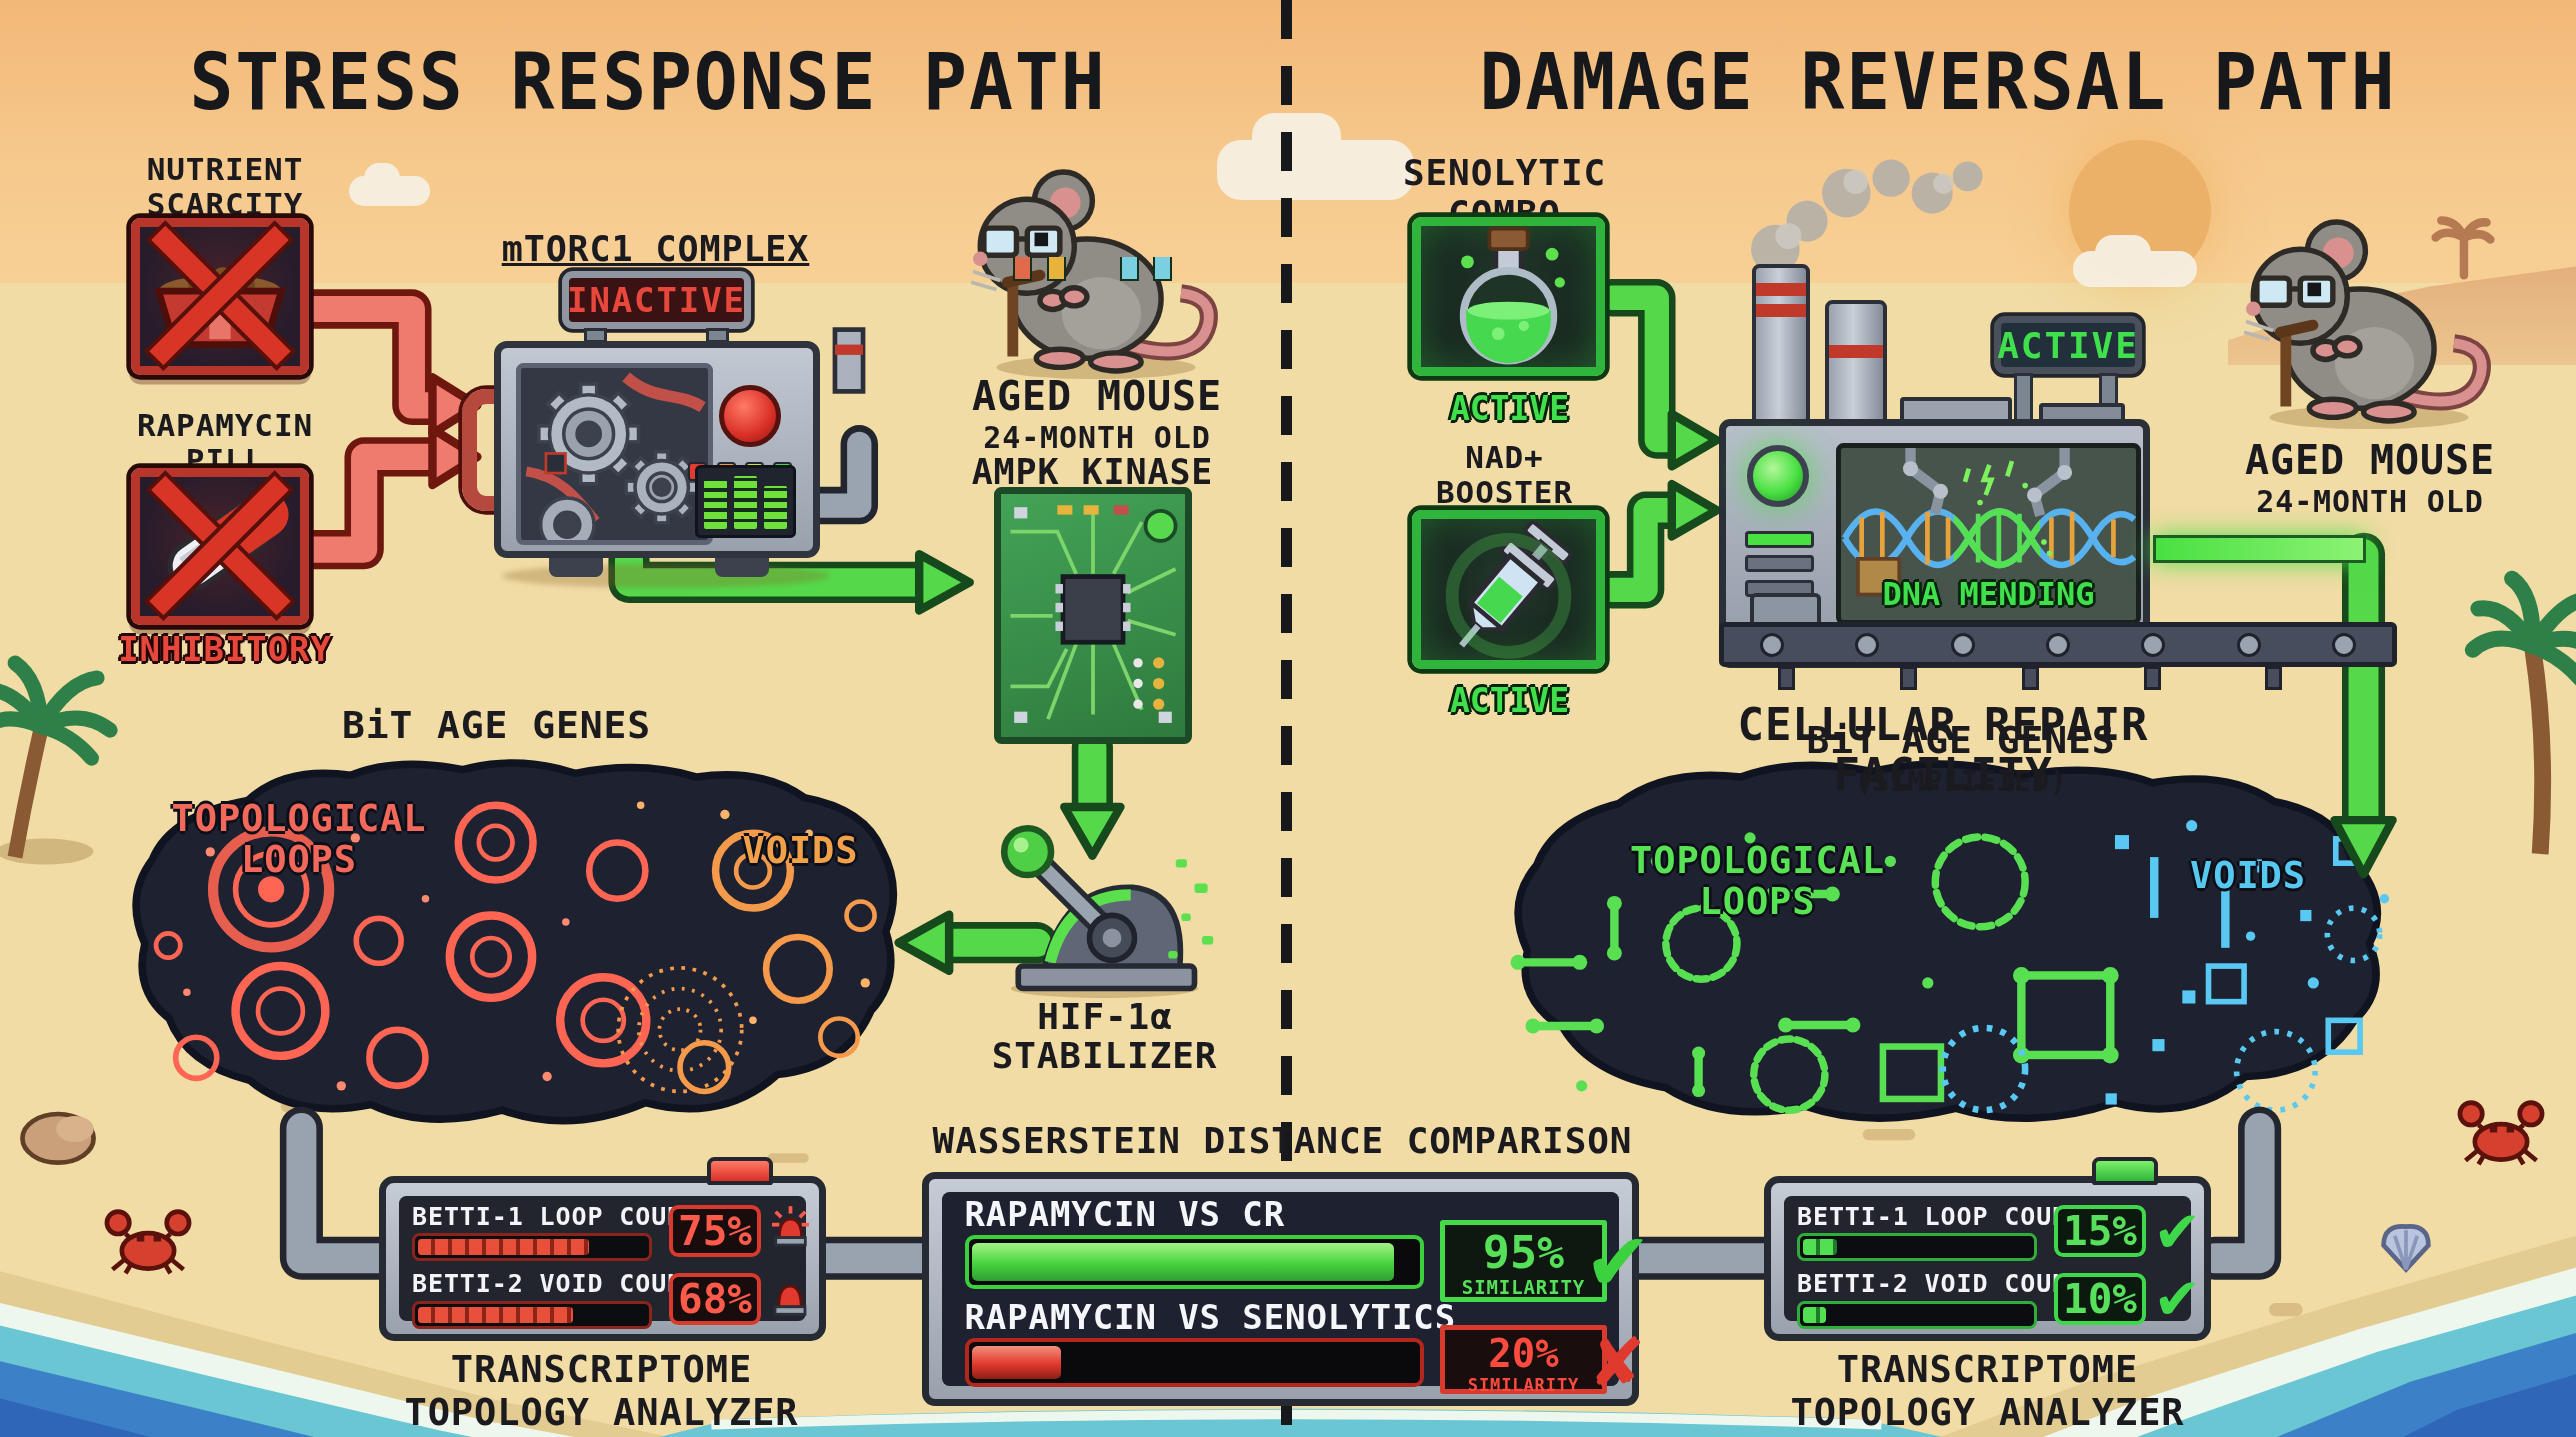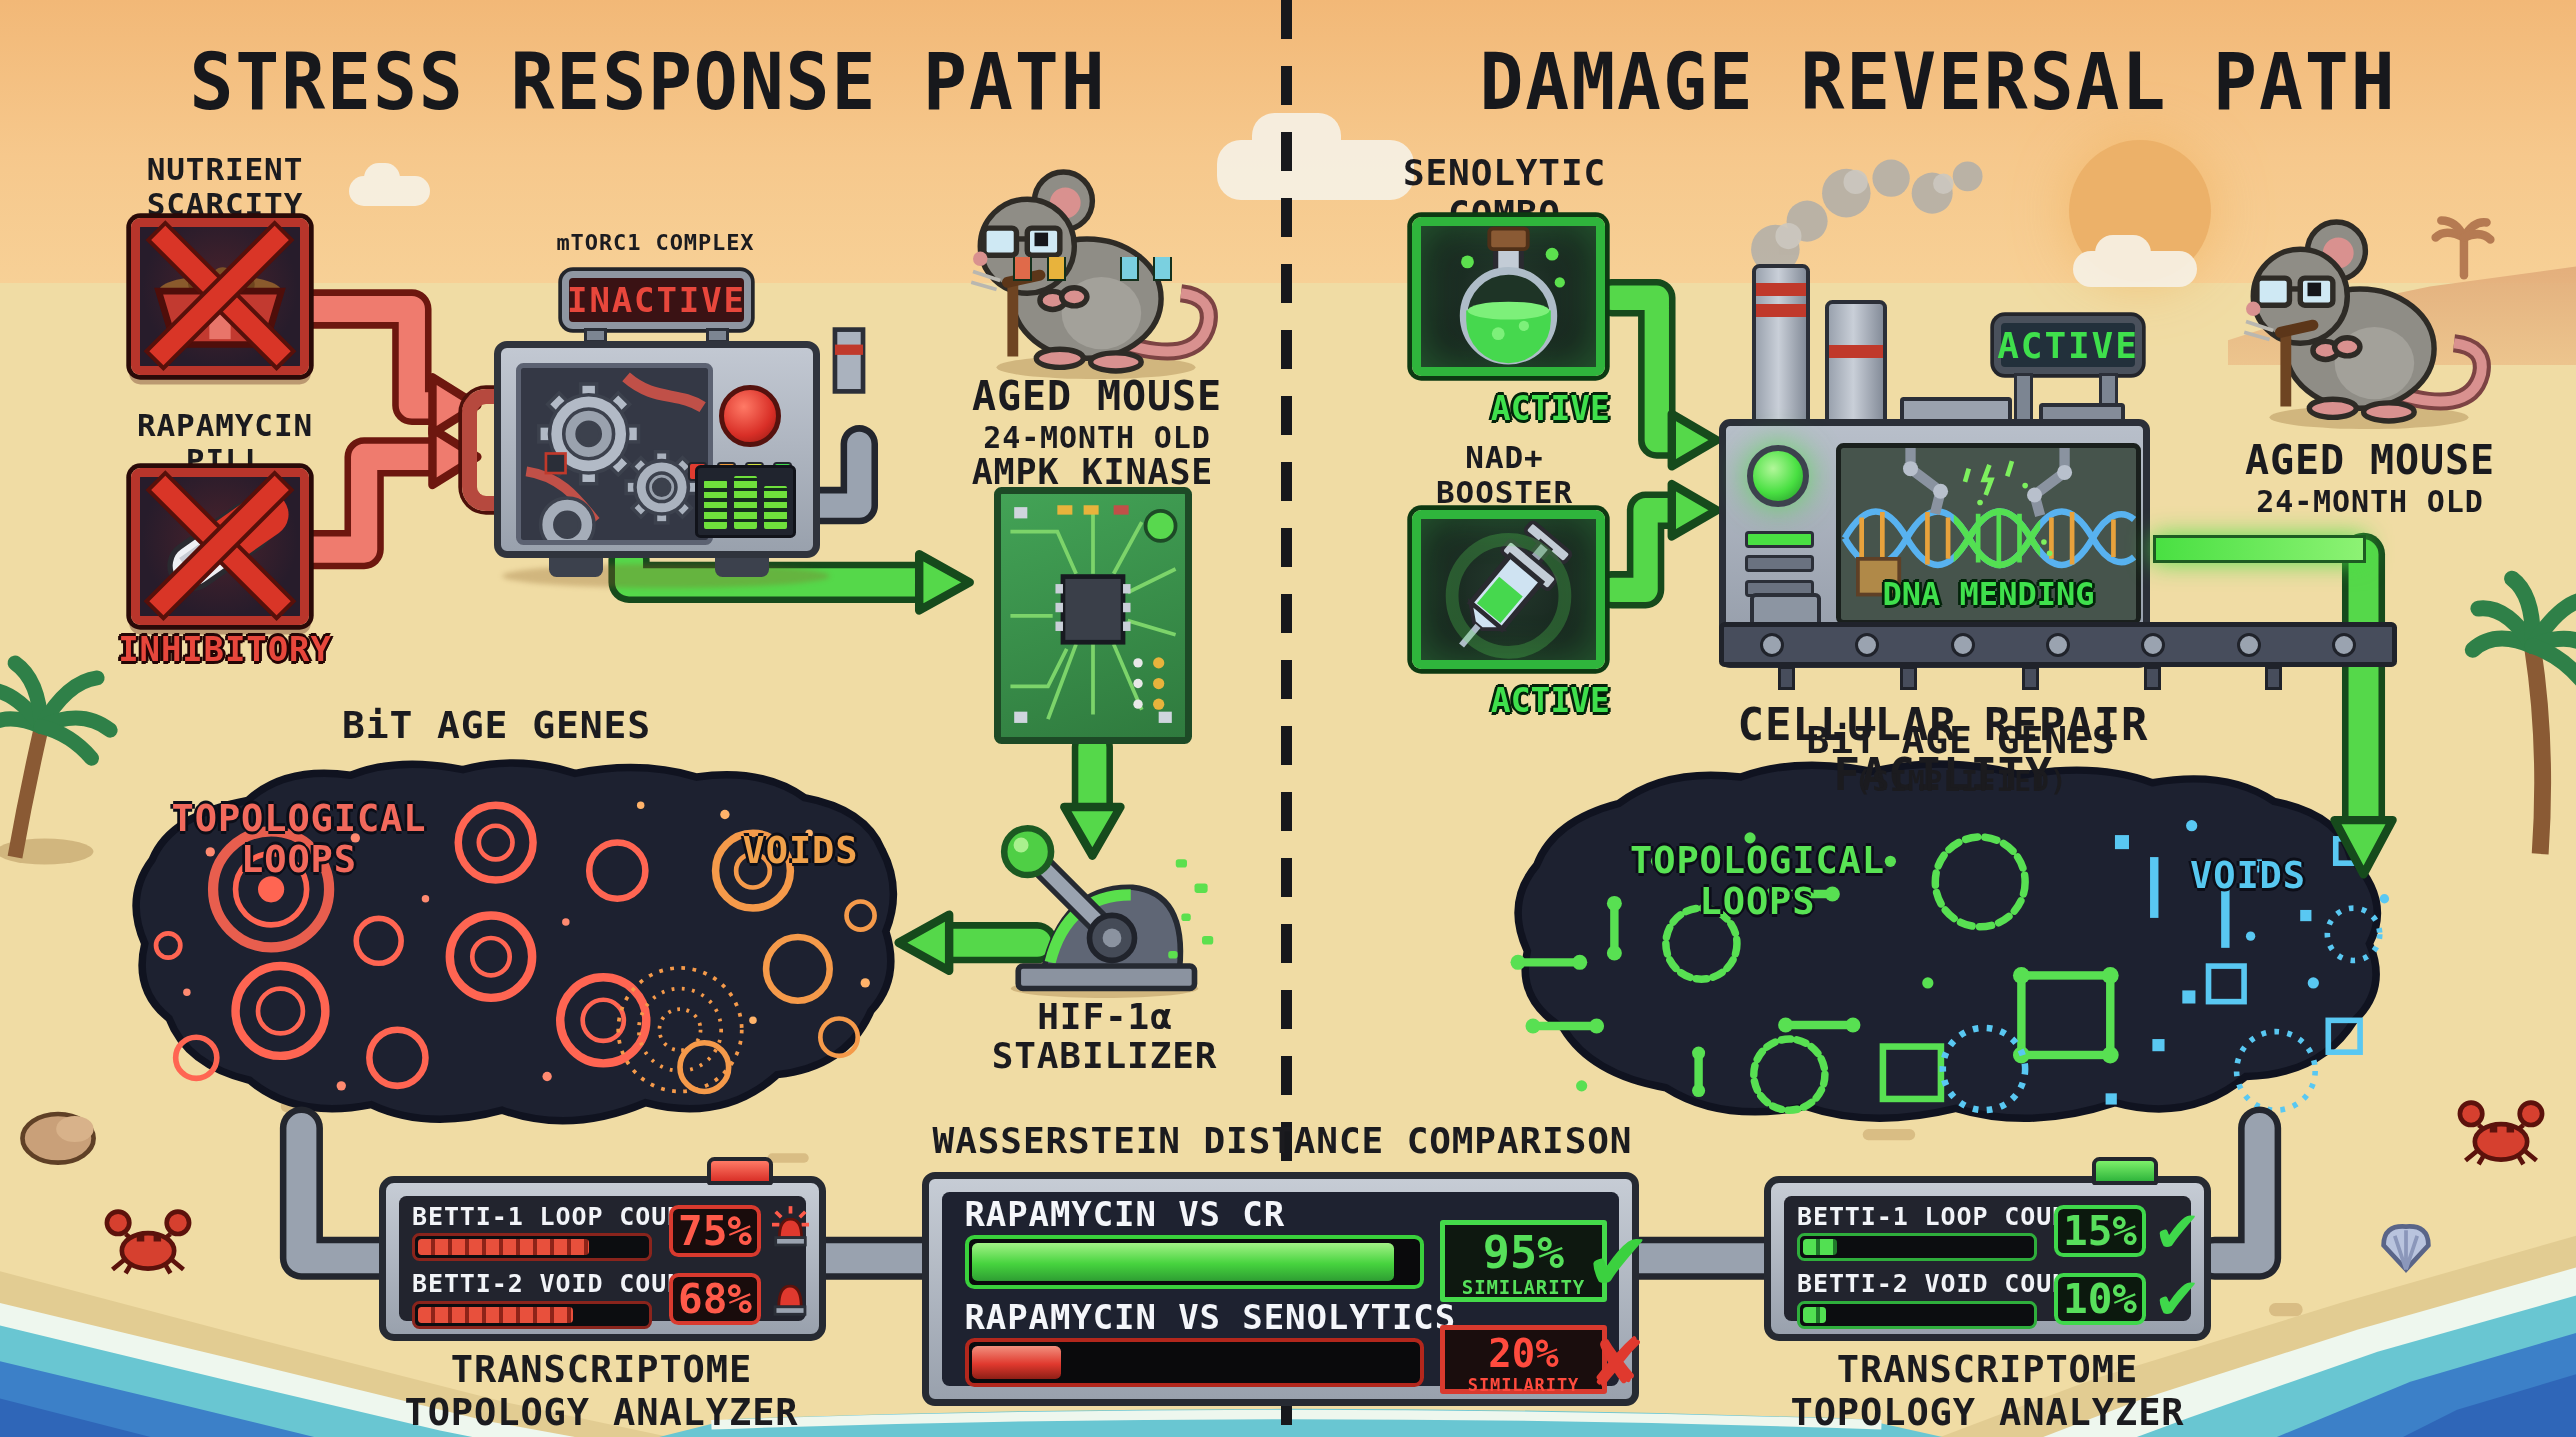--- a/index.html
+++ b/index.html
@@ -18,21 +18,21 @@
   .cloud::before { content:""; position:absolute; left:18%; top:-45%; width:45%; height:100%; background:#f7f0e2; border-radius:22.5px; }
   #dune { left:2228px; top:253px; width:348px; height:112px; background:linear-gradient(180deg,#e0a877,#ecc28b); clip-path:polygon(0 78%,30% 48%,58% 30%,100% 12%,100% 100%,0 100%); opacity:.9; }
 
   #divider { left:1281px; top:0; width:11.2px; height:1438px;
     background:repeating-linear-gradient(180deg,#17181c 0 39px,transparent 39px 66px); }
 
   
   .title { font-size:73px; font-weight:bold; letter-spacing:1.9px; color:#17181c; transform:scaleY(1.08); }
   .lbl { font-weight:bold; color:#1b1b1f; line-height:1.14; letter-spacing:0.9px; }
   .pixout-red  { color:#e8473c; text-shadow:2.8px 0 #230505,-2.8px 0 #230505,0 2.8px #230505,0 -2.8px #230505,1.9px 1.9px #230505,-1.9px -1.9px #230505; }
-  .pixout-grn  { color:#3fe04c; text-shadow:2.8px 0 #03230a,-2.8px 0 #03230a,0 2.8px #03230a,0 -2.8px #03230a,1.9px 1.9px #03230a,-1.9px -1.9px #03230a;text-align:right; }
+  .pixout-grn  { color:#3fe04c; text-shadow:2.8px 0 #03230a,-2.8px 0 #03230a,0 2.8px #03230a,0 -2.8px #03230a,1.9px 1.9px #03230a,-1.9px -1.9px #03230a; }
 
   
   .iconbox { border:9.4px solid #b8352b; border-radius:9.4px; background:radial-gradient(circle at 50% 45%,#4a222c 0%,#271c2b 70%); box-shadow:0 0 0 4.7px #2a0a08,0 7.5px 0 1.9px rgba(90,30,20,.35); }
   .iconbox.green { border-color:#2fb53c; box-shadow:0 0 0 4.7px #0d3a12,inset 0 0 43px rgba(70,220,90,.3); background:radial-gradient(circle at 50% 45%,#23392c 0%,#17241e 70%); }
   .iconbox svg { width:100%; height:100%; }
 
   
   #machine { left:494px; top:341px; width:326px; height:217px; background:linear-gradient(180deg,#c2c8d2,#99a1ad); border:7.5px solid #30343d; border-radius:13px; }
   #machine .window { position:absolute; left:15px; top:15px; width:197px; height:182px; background:#343845; border:5.6px solid #5c6272; border-radius:7.5px; overflow:hidden; }
   #machine .bigbtn { position:absolute; right:32px; top:37px; width:62px; height:62px; border-radius:50%; background:radial-gradient(circle at 38% 32%,#ff7a66,#d92f27 60%,#8e1710); border:5.6px solid #55120e; }
@@ -404,21 +404,21 @@
         <line x1="30" y1="42" x2="48" y2="42" stroke="#c8ccd4" stroke-width="5"></line>
       </g>
       <g stroke="#57100a" stroke-width="3">
           <rect x="-8" y="40" width="136" height="18" fill="#d93527" transform="rotate(45 60 50)"></rect>
           <rect x="-8" y="40" width="136" height="18" fill="#d93527" transform="rotate(-45 60 50)"></rect>
         </g>
     </svg>
   </div>
   <div class="abs ctr bold pixout-red" style="left:94px;top:629px;width:262px;font-size:34px;letter-spacing:0.9px;">INHIBITORY</div>
 
-  <div class="abs ctr lbl" style="left:473px;top:230px;width:365px;font-size:22px;">mTORC1 COMPLEX</div>
+  <div class="abs ctr lbl" style="left:473px;top:230px;width:365px;font-size:35px;text-decoration:underline;">mTORC1 COMPLEX</div>
   <div class="abs sign" style="left:562px;top:271px;width:189px;height:58px;">
     <span class="pixout-red" style="text-shadow:none;">INACTIVE</span>
   </div>
   <div class="abs post" style="left:584px;top:328px;width:22.5px;height:15px;"></div>
   <div class="abs post" style="left:706px;top:328px;width:22.5px;height:15px;"></div>
   <div class="abs shadow" style="left:502px;top:564px;width:328px;height:24px;"></div>
   <div class="abs handle"></div>
   <div id="machine" class="abs">
     <div class="window">
       <svg viewBox="0 0 210 194">

